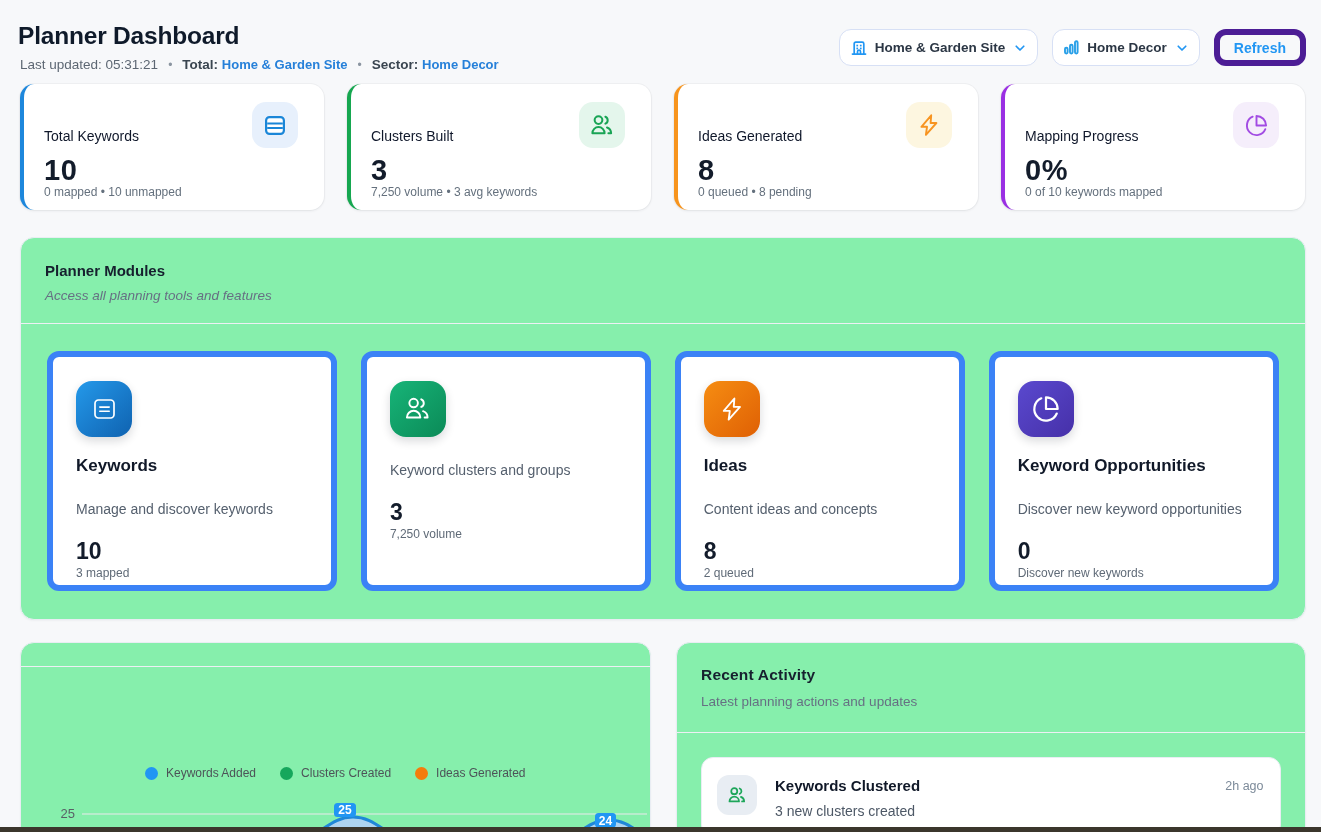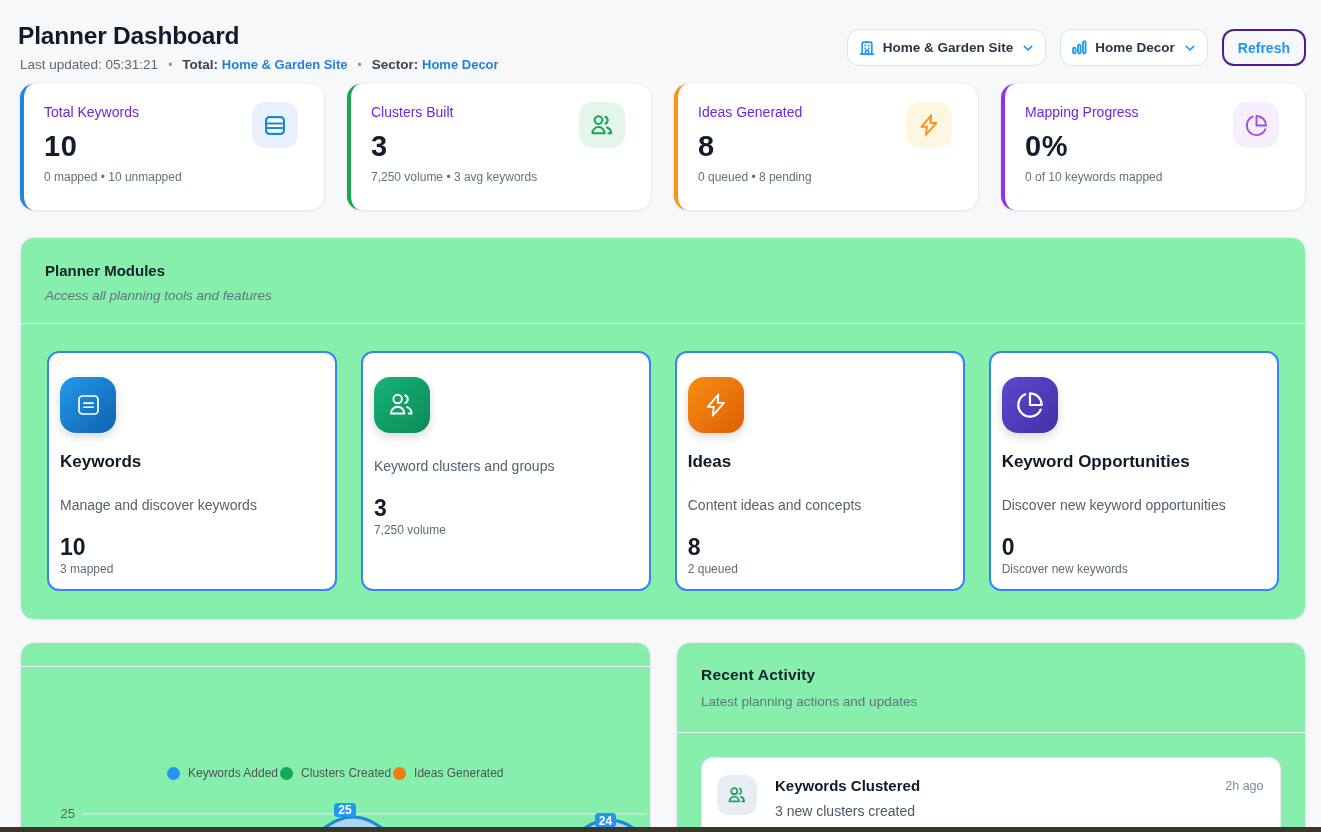--- a/index.html
+++ b/index.html
@@ -27,35 +27,35 @@
 
 .controls { position: absolute; top: 29px; right: 15px; display: flex; gap: 14px; }
 .btn {
   height: 37px; background: #fff; border: 1px solid #d7e0f5; border-radius: 12px;
   display: flex; align-items: center; padding: 0 11px 0 11px; font-size: 13.5px;
   font-weight: 700; color: #2b3644;
 }
 .btn svg { margin-right: 8px; }
 .btn .chev { margin-left: 9px; margin-right: 0; }
 .btn-refresh {
-  background: transparent; border: 2px solid #4c1d95; color: #2196f3;
+  background: transparent; border: 6px solid #4c1d95; color: #2196f3;
   padding: 0 14px; font-size: 14px; font-weight: 700;
 }
 
 
 .stats { position: absolute; left: 20px; top: 84px; width: 1285px; display: grid;
   grid-template-columns: repeat(4, 1fr); gap: 23px; }
 .scard {
   position: relative; background: #fff; border-radius: 14px; height: 126px;
   border-left: 4px solid #000; box-shadow: 0 1px 3px rgba(16,24,40,.07), 0 0 0 1px rgba(16,24,40,.03);
   padding: 20px 24px 0 20px;
 }
-.scard .lbl { font-size: 14px; color: #6d28d9; }
+.scard .lbl { font-size: 14px; color: #0f172a; margin-top: 24px; }
 .scard .num { font-size: 29px; font-weight: 700; color: #131c2b; margin-top: 11px; line-height: 1.05; letter-spacing: 0.5px;}
-.scard .sub { font-size: 12px; color: #64707d; margin-top: 9px; }
+.scard .sub { font-size: 12px; color: #64707d; }
 .scard .tile {
   position: absolute; top: 18px; right: 26px; width: 46px; height: 46px;
   border-radius: 14px; display: flex; align-items: center; justify-content: center;
 }
 .sc-blue   { border-left-color: #1d87dc; }
 .sc-green  { border-left-color: #16a750; }
 .sc-orange { border-left-color: #f7941d; }
 .sc-purple { border-left-color: #9a2fe3; }
 .tile-blue   { background: #e7f0fc; }
 .tile-green  { background: #e4f6ec; }
@@ -72,42 +72,42 @@
 .phead { padding: 24px 24px 0 24px; }
 .phead h2 { font-size: 15px; font-weight: 700; color: #16202e; }
 .phead p  { font-size: 13.5px; color: #667083; margin-top: 9px; font-style: italic; }
 .pdiv { border-bottom: 1px solid #edf0f4; margin-top: 20px; }
 .phead2 h2 { font-size: 15.5px; font-weight: 700; color: #16202e; letter-spacing: 0.2px; }
 .phead2 p  { font-size: 13.5px; color: #667083; margin-top: 10px; }
 
 
 .mods { display: grid; grid-template-columns: repeat(4, 1fr); gap: 24px; padding: 27px 26px 0 26px; }
 .mcard {
-  background: #fff; border: 2px solid #3b82f6; border-radius: 12px; height: 240px;
-  padding: 24px 22px 0 11px;
+  background: #fff; border: 6px solid #3b82f6; border-radius: 12px; height: 240px;
+  padding: 24px 22px 0 23px;
 }
 .mtile { width: 56px; height: 56px; border-radius: 16px; display: flex; align-items: center; justify-content: center;
   box-shadow: 0 4px 10px rgba(16,24,40,.16); }
 .mt-blue   { background: linear-gradient(135deg, #2499ea, #0f62b0); }
 .mt-green  { background: linear-gradient(135deg, #17b478, #0b8a57); }
 .mt-orange { background: linear-gradient(135deg, #f68d12, #df6004); }
 .mt-purple { background: linear-gradient(135deg, #5a49cf, #4630a8); }
 .mcard h3 { font-size: 17px; font-weight: 700; color: #101828; margin-top: 19px; }
 .mcard .desc { font-size: 14px; color: #55606e; margin-top: 25px; }
 .mcard .num { font-size: 23px; font-weight: 700; color: #131c2b; margin-top: 23px; line-height: 1; }
 .mcard .cap { font-size: 12px; color: #5f6a77; margin-top: 3px; }
 
 
 .panel-left  { top: 642px; height: 260px; width: 630.5px; overflow: hidden; }
 .panel-right { top: 642px; height: 260px; left: 676px; width: 629.5px; }
 .bhead { padding: 23px 24px 0 24px; }
 .bdiv { border-bottom: 1px solid #edf0f4; margin-top: 23px; }
 
 
-.legend { position: absolute; top: 123px; left: 0; width: 100%; display: flex; justify-content: center; gap: 2px;
+.legend { position: absolute; top: 123px; left: 0; width: 100%; display: flex; justify-content: center; gap: 24px;
   font-size: 12px; color: #4d5358; }
 .legend .it { display: flex; align-items: center; gap: 8px; }
 .legend .dt { width: 13px; height: 13px; border-radius: 50%; }
 
 
 .acard {
   margin: 24px 24px 0 24px; border: 1px solid #e9edf3; border-radius: 12px;
   padding: 17px 16px 17px 15px; display: flex; align-items: flex-start; background: #fff;
 }
 .acard .atile { width: 40px; height: 40px; border-radius: 12px; background: #e8edf3;

